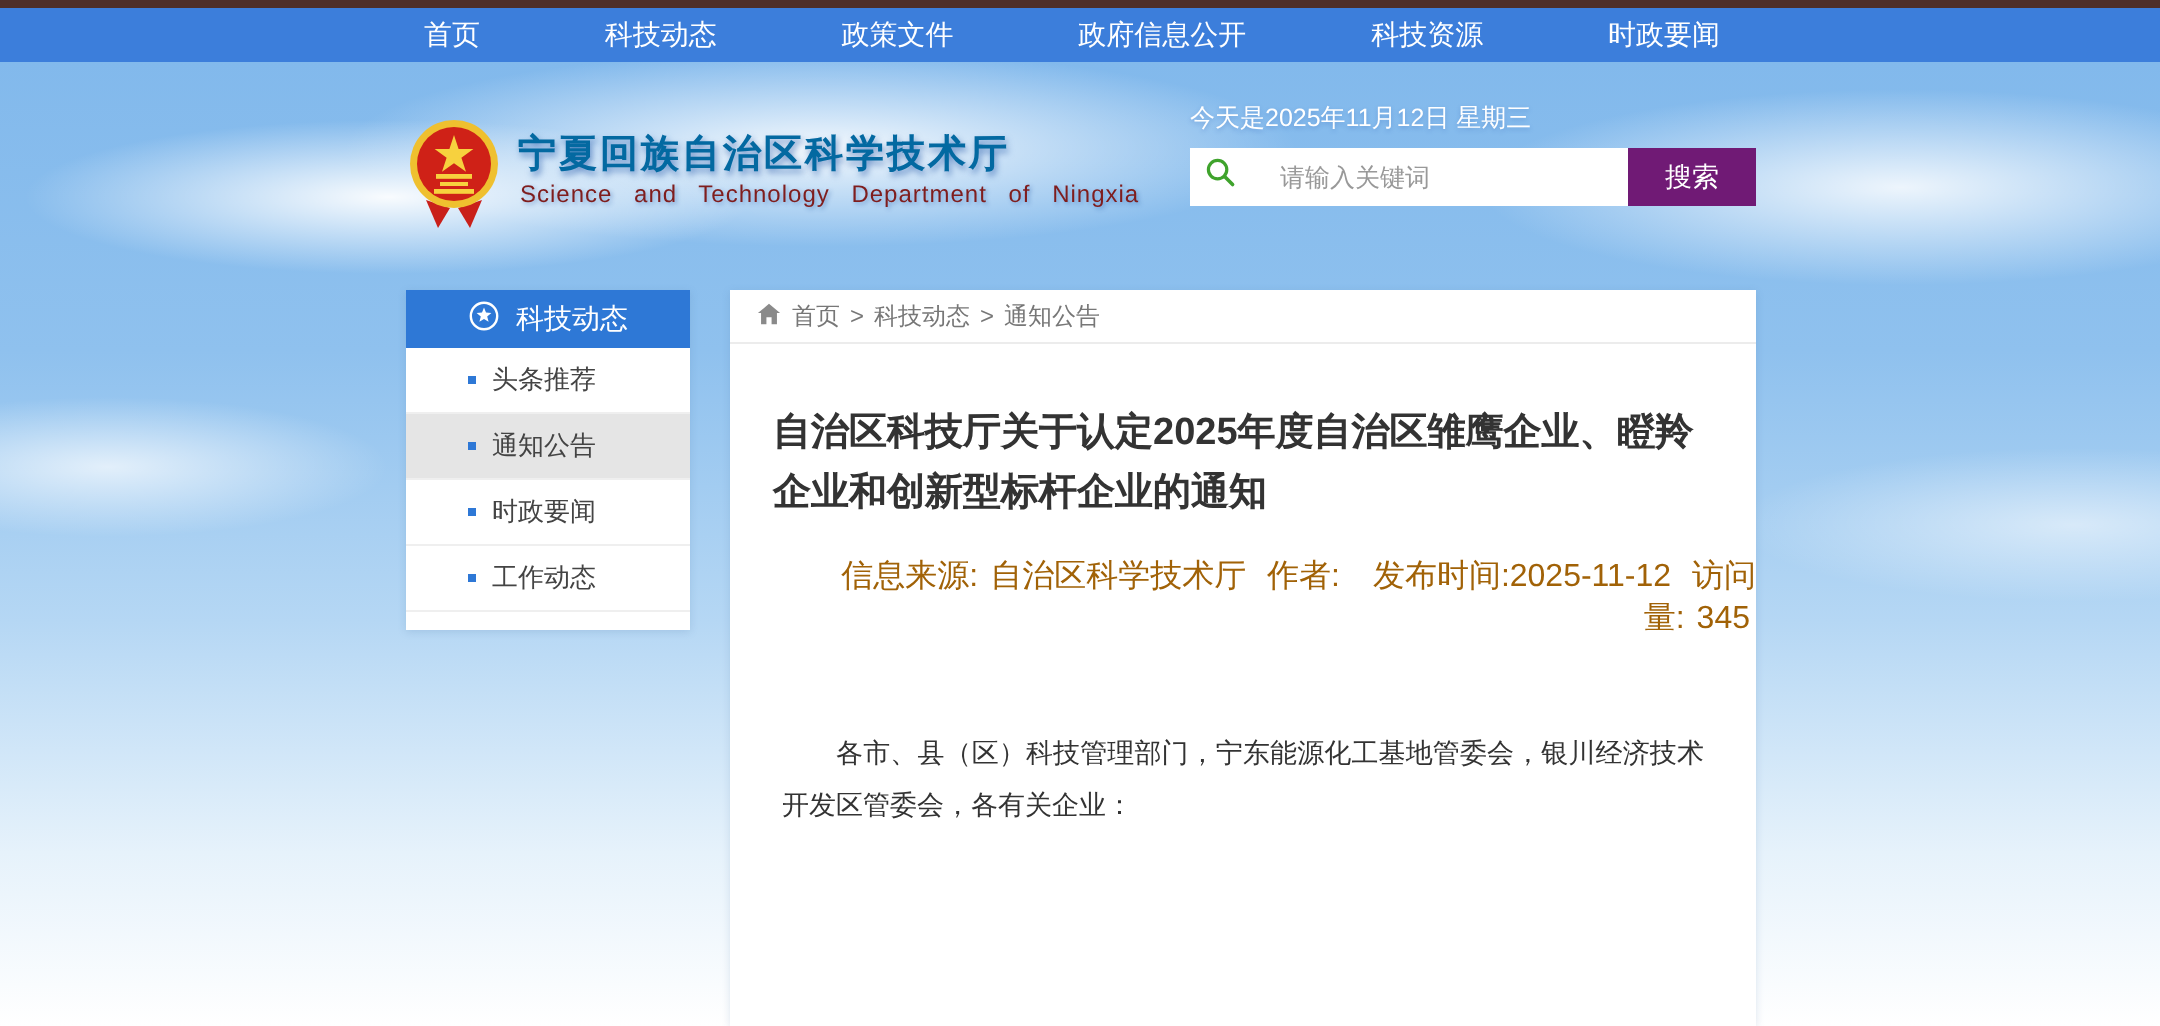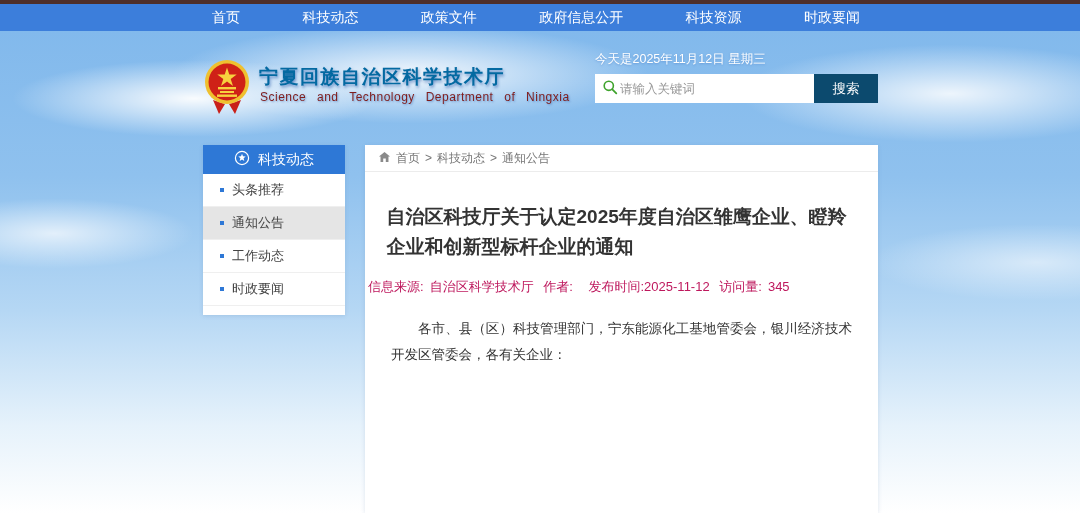--- a/index.html
+++ b/index.html
@@ -32,40 +32,40 @@
     letter-spacing:1.5px; white-space:nowrap; text-shadow:1px 2px 3px rgba(36,88,168,.6);
   }
   .site-subtitle {
     position:absolute; left:260px; top:90px; color:#7f1d1d; font-size:12px;
     word-spacing:7px; letter-spacing:.5px; white-space:nowrap; text-shadow:1px 1px 2px rgba(36,88,168,.45);
   }
   .topbar-info { position:absolute; left:595px; top:51px; width:283px; display:flex; justify-content:space-between; align-items:center; color:#fff; font-size:12.5px; text-shadow:0 1px 2px rgba(60,110,190,.4); }
   .lang-links { display:flex; gap:9px; }
   .lang-link { cursor:pointer; white-space:nowrap; }
   .search-row { position:absolute; left:595px; top:74px; width:283px; height:29px; display:flex; }
-  .search-input-wrap { flex:1; background:#fff; display:flex; align-items:center; padding:0 7px; gap:2px; }
+  .search-input-wrap { flex:1; background:#fff; display:flex; align-items:center; padding:0 7px; gap:22px; }
   .search-input-wrap svg { flex:none; }
   .search-input { border:none; outline:none; font-size:12.5px; width:100%; color:#333; font-family:inherit; }
   .search-input::placeholder { color:#999; }
-  .search-btn { width:64px; background:#0c4a6e; color:#fff; font-size:13.5px; border:none; cursor:pointer; font-family:inherit; }
+  .search-btn { width:64px; background:#701a75; color:#fff; font-size:13.5px; border:none; cursor:pointer; font-family:inherit; }
   
   .sidebar { position:absolute; left:203px; top:145px; width:142px; background:#fff; padding-bottom:9px; box-shadow:0 1px 4px rgba(70,110,160,.18); }
   .sidebar-header { height:29px; background:#2e78d6; color:#fff; display:flex; align-items:center; justify-content:center; gap:8px; font-size:14px; }
-  .sidebar-item { height:33px; display:flex; align-items:center; padding-left:17px; gap:8px; font-size:13px; color:#444; border-bottom:1px solid #efefef; cursor:pointer; }
+  .sidebar-item { height:33px; display:flex; align-items:center; padding-left:31px; gap:8px; font-size:13px; color:#444; border-bottom:1px solid #efefef; cursor:pointer; }
   .sidebar-item .dot { width:4px; height:4px; background:#2e78d6; flex:none; }
   .sidebar-item.active { background:#e5e5e5; }
   
   .main { position:absolute; left:365px; top:145px; width:513px; bottom:0; background:#fff; box-shadow:0 1px 4px rgba(70,110,160,.18); }
   .breadcrumb { height:27px; display:flex; align-items:center; gap:5px; padding:0 13px; font-size:12px; color:#777; border-bottom:1px solid #ececec; }
   .crumb { cursor:pointer; }
   .crumb.current { cursor:default; }
   .article-title { margin:30px auto 0; max-width:470px; text-align:left; font-size:19px; font-weight:bold; color:#333; line-height:30px; }
-  .article-meta { margin-top:16px; text-align:left; font-size:13px; color:#be185d; }
+  .article-meta { margin-top:16px; text-align:right; font-size:16px; color:#a16207; }
   .article-meta span { margin:0 3px; }
-  .article-body { margin-top:20px; padding:0 26px; }
+  .article-body { margin-top:44px; padding:0 26px; }
   .article-body p { text-indent:2em; font-size:13.5px; color:#333; line-height:26px; text-align:justify; }
 </style>
 </head>
 <body>
 
 <div class="top-strip"></div>
 
 <nav class="navbar">
   <div class="nav-items">
     <a class="nav-item">首页</a>
@@ -124,25 +124,25 @@
   <div class="sidebar-item">
     <span class="dot"></span>
     <span>头条推荐</span>
   </div>
   <div class="sidebar-item active">
     <span class="dot"></span>
     <span>通知公告</span>
   </div>
   <div class="sidebar-item">
     <span class="dot"></span>
-    <span>工作动态</span>
+    <span>时政要闻</span>
   </div>
   <div class="sidebar-item">
     <span class="dot"></span>
-    <span>时政要闻</span>
+    <span>工作动态</span>
   </div>
 </aside>
 
 <main class="main">
   <div class="breadcrumb">
     <span>
       <svg width="13" height="12" viewBox="0 0 14 13">
         <path d="M7 1 L13 6 H11.3 V12 H8.4 V8.2 H5.6 V12 H2.7 V6 H1 Z" fill="#8a8a8a"></path>
       </svg>
     </span>

